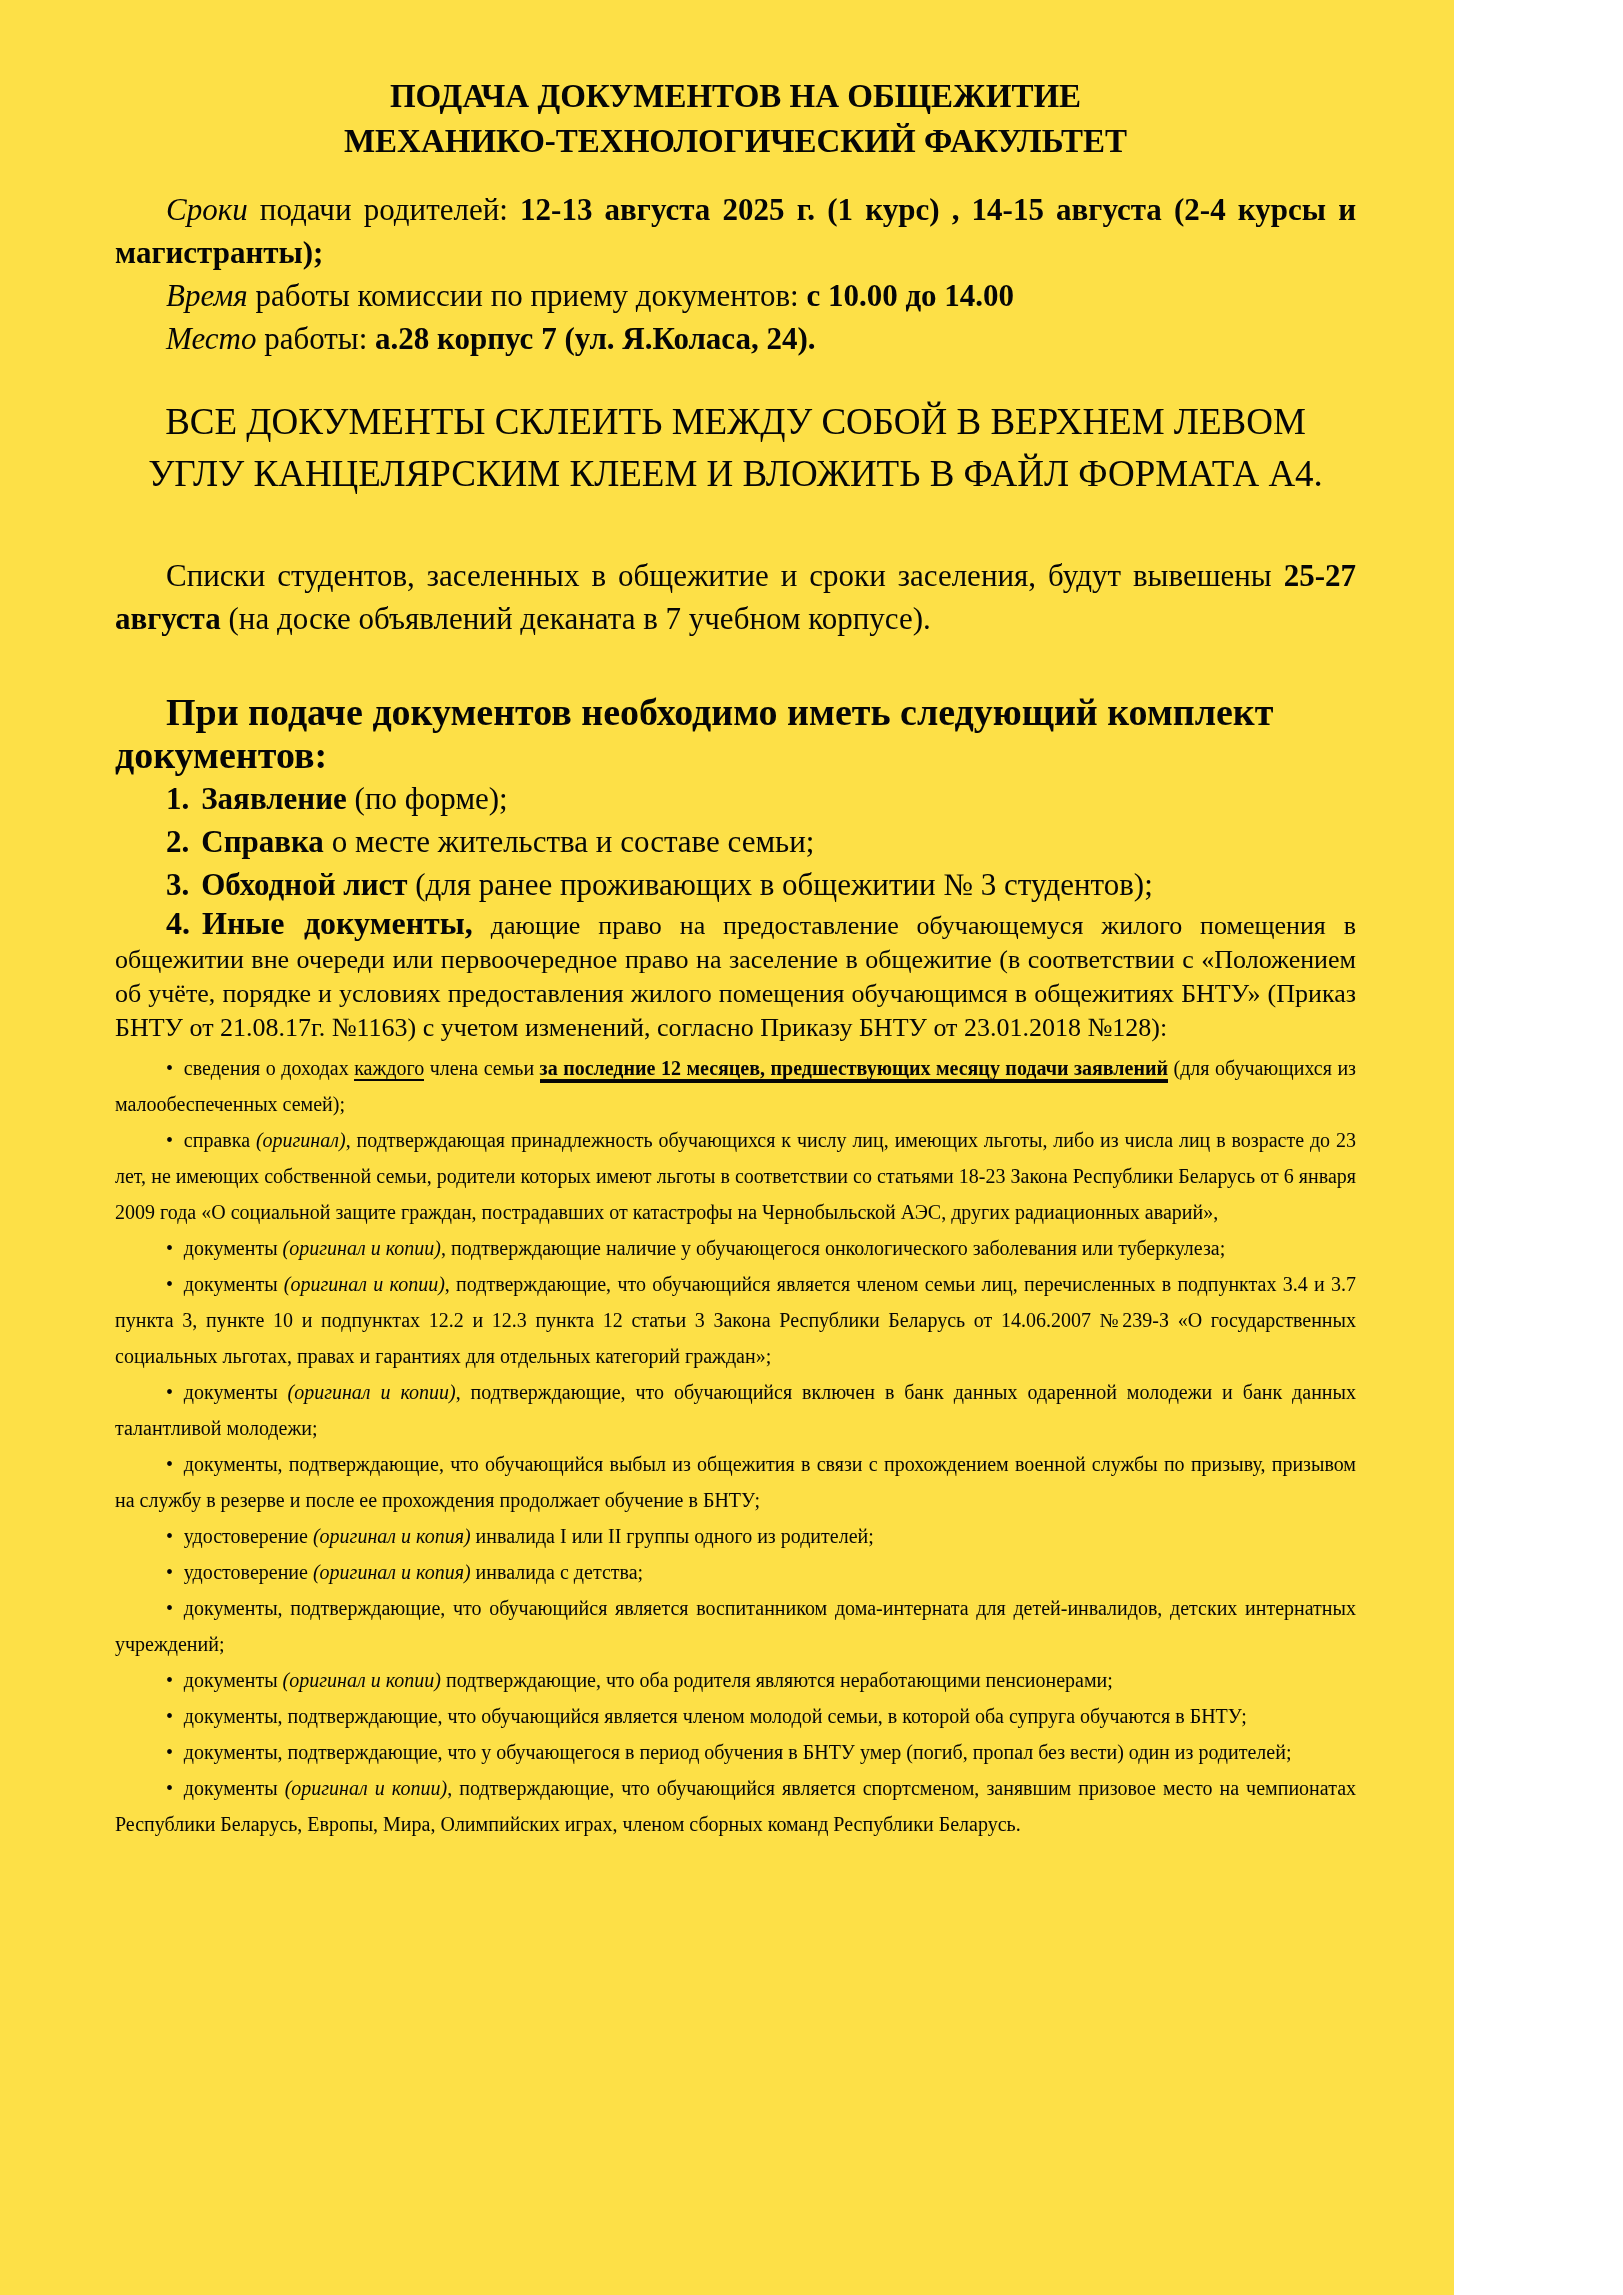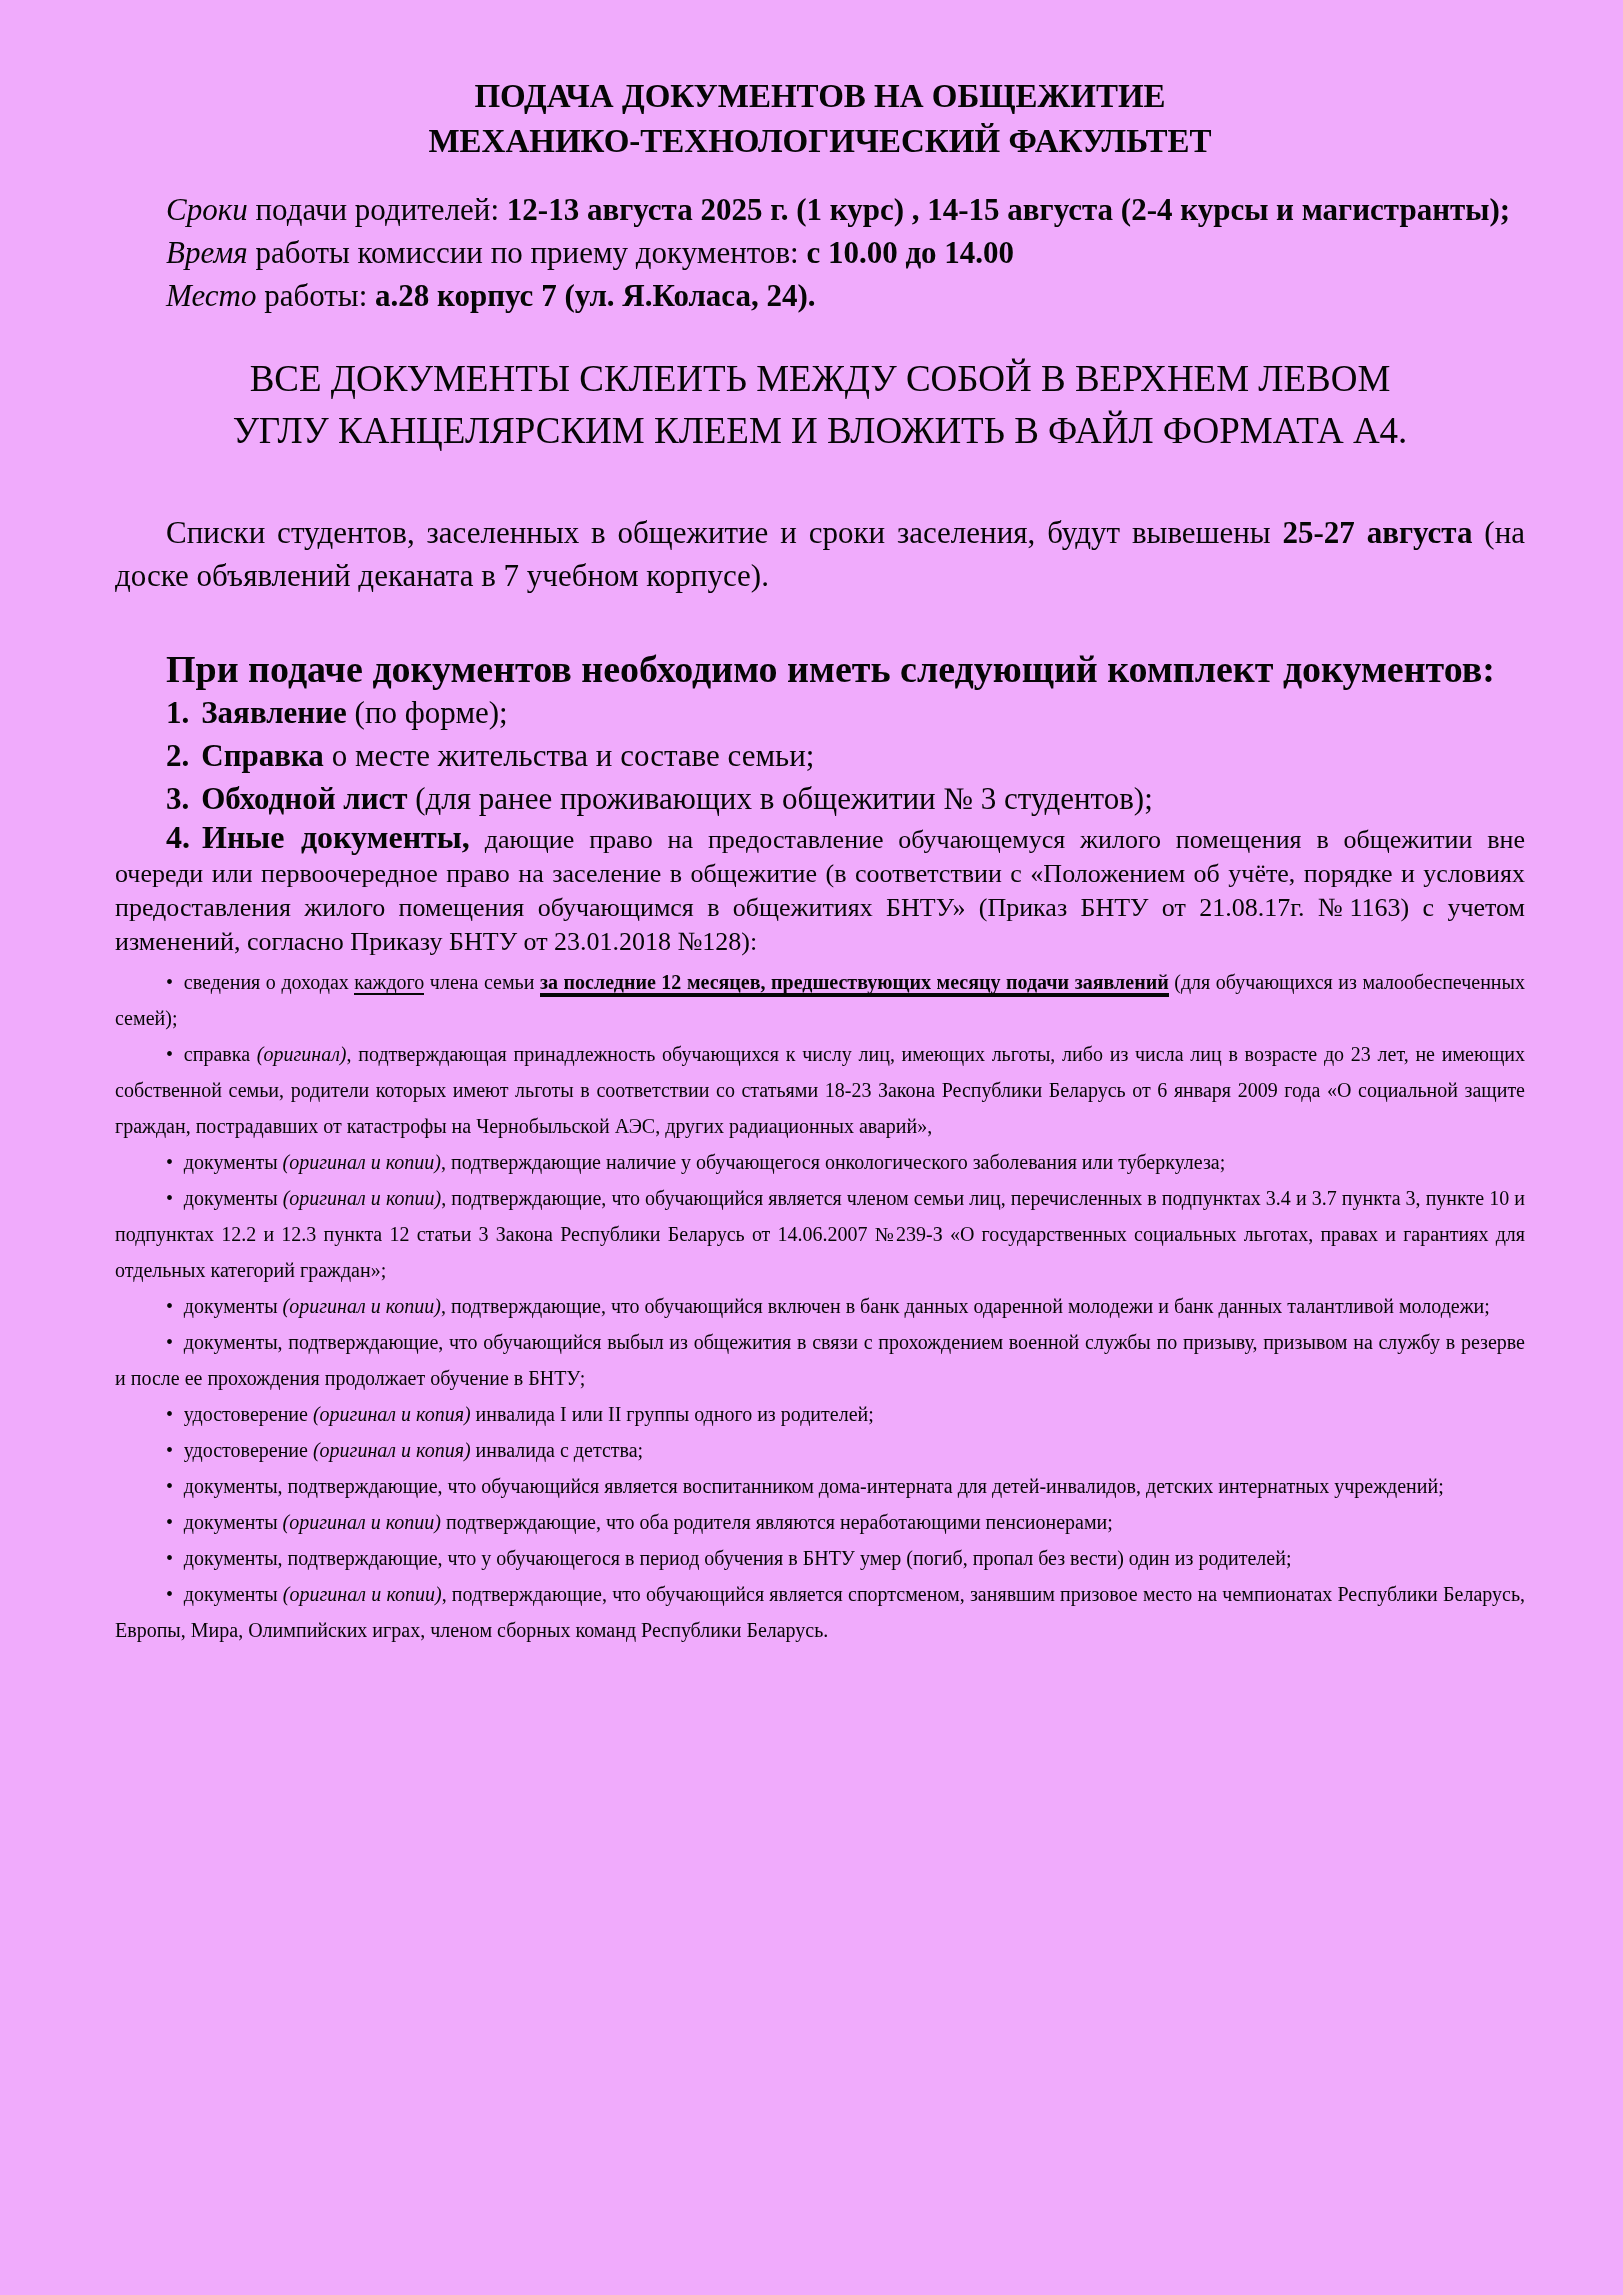--- a/index.html
+++ b/index.html
@@ -1,21 +1,21 @@
 <!DOCTYPE html>
 <html style="font-size:10.8px"><head>
 <meta charset="utf-8">
 <style>
   html,body{margin:0;padding:0;background:#ffffff;}
   .page{
     position:relative;
-    width:1623px;
+    width:1454px;
     height:2295px;
     box-sizing:border-box;
-    background:#f0abfc;
+    background:#fde047;
     color:#060606;
     font-family:"Liberation Serif", serif;
     padding:74px 98px 27px 115px;
     overflow:hidden;
   }
   p{margin:0;}
   .title{
     text-align:center;
     font-weight:bold;
     font-size:33px;
@@ -113,18 +113,19 @@
     <p class="bullet"><span class="marker">•</span><span>сведения о доходах </span><span class="u">каждого</span><span> члена семьи </span><span class="bu">за последние 12 месяцев, предшествующих месяцу подачи заявлений</span><span> (для обучающихся из малообеспеченных семей);</span></p>
     <p class="bullet"><span class="marker">•</span><span>справка </span><span class="it">(оригинал)</span><span>, подтверждающая принадлежность обучающихся к числу лиц, имеющих льготы, либо из числа лиц в возрасте до 23 лет, не имеющих собственной семьи, родители которых имеют льготы в соответствии со статьями 18-23 Закона Республики Беларусь от 6 января 2009 года «О социальной защите граждан, пострадавших от катастрофы на Чернобыльской АЭС, других радиационных аварий»,</span></p>
     <p class="bullet"><span class="marker">•</span><span>документы </span><span class="it">(оригинал и копии)</span><span>, подтверждающие наличие у обучающегося онкологического заболевания или туберкулеза;</span></p>
     <p class="bullet"><span class="marker">•</span><span>документы </span><span class="it">(оригинал и копии)</span><span>, подтверждающие, что обучающийся является членом семьи лиц, перечисленных в подпунктах 3.4 и 3.7 пункта 3, пункте 10 и подпунктах 12.2 и 12.3 пункта 12 статьи 3 Закона Республики Беларусь от 14.06.2007 №239-З «О государственных социальных льготах, правах и гарантиях для отдельных категорий граждан»;</span></p>
     <p class="bullet"><span class="marker">•</span><span>документы </span><span class="it">(оригинал и копии)</span><span>, подтверждающие, что обучающийся включен в банк данных одаренной молодежи и банк данных талантливой молодежи;</span></p>
     <p class="bullet"><span class="marker">•</span><span>документы, подтверждающие, что обучающийся выбыл из общежития в связи с прохождением военной службы по призыву, призывом на службу в резерве и после ее прохождения продолжает обучение в БНТУ;</span></p>
     <p class="bullet"><span class="marker">•</span><span>удостоверение </span><span class="it">(оригинал и копия)</span><span> инвалида I или II группы одного из родителей;</span></p>
     <p class="bullet"><span class="marker">•</span><span>удостоверение </span><span class="it">(оригинал и копия)</span><span> инвалида с детства;</span></p>
     <p class="bullet"><span class="marker">•</span><span>документы, подтверждающие, что обучающийся является воспитанником дома-интерната для детей-инвалидов, детских интернатных учреждений;</span></p>
     <p class="bullet"><span class="marker">•</span><span>документы </span><span class="it">(оригинал и копии)</span><span> подтверждающие, что оба родителя являются неработающими пенсионерами;</span></p>
+    <p class="bullet"><span class="marker">•</span><span>документы, подтверждающие, что обучающийся является членом молодой семьи, в которой оба супруга обучаются в БНТУ;</span></p>
     <p class="bullet"><span class="marker">•</span><span>документы, подтверждающие, что у обучающегося в период обучения в БНТУ умер (погиб, пропал без вести) один из родителей;</span></p>
     <p class="bullet"><span class="marker">•</span><span>документы </span><span class="it">(оригинал и копии)</span><span>, подтверждающие, что обучающийся является спортсменом, занявшим призовое место на чемпионатах Республики Беларусь, Европы, Мира, Олимпийских играх, членом сборных команд Республики Беларусь.</span></p>
   </div>
 
 </div>
 
 
 </body></html>

